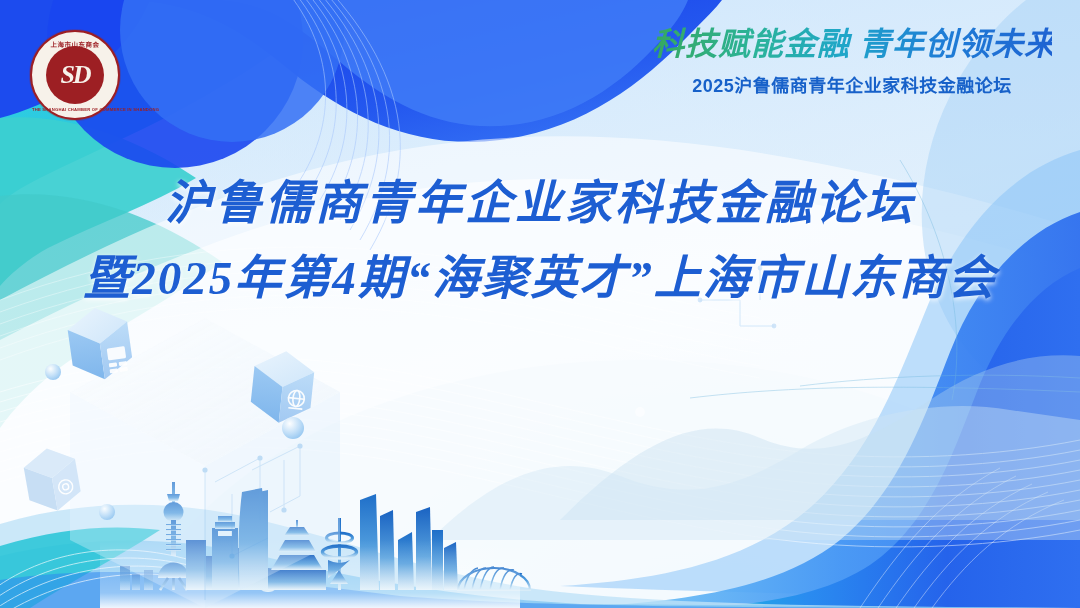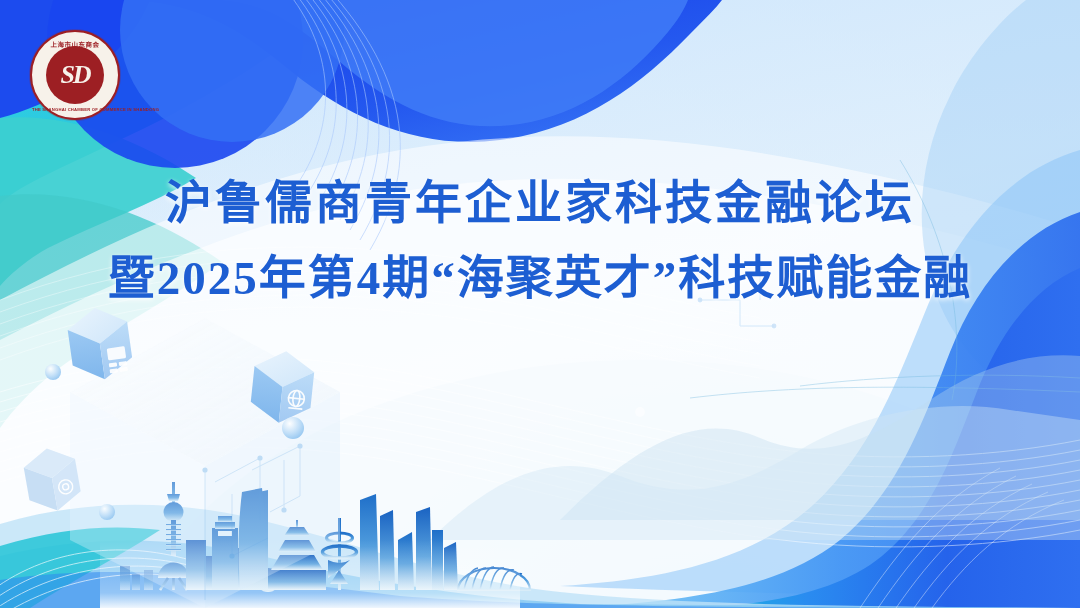--- a/index.html
+++ b/index.html
@@ -69,21 +69,21 @@
   }
   #slogan-sub{
     margin-top:8px;font-size:18px;font-weight:700;color:#1761c9;
     letter-spacing:.5px;white-space:nowrap;
   }
 
   
   #title-block{left:0;right:0;top:178px;text-align:center;}
   .title-line{
     font-family:"Liberation Serif","DejaVu Serif",serif;
-    font-weight:700;
+    font-style:italic;font-weight:700;
     color:#1d5ed2;white-space:nowrap;
     text-shadow:0 2px 5px rgba(255,255,255,.85);
   }
   #title-line-1{font-size:47px;letter-spacing:3px;line-height:1.08;}
   #title-line-2{font-size:47px;letter-spacing:2px;line-height:1.08;margin-top:24px;}
 </style>
 </head>
 <body>
 
 <div id="poster">
@@ -428,19 +428,23 @@
   <div id="logo-row" class="layer-fg">
 
     <div class="seal">
       <div class="seal-arc-top">上海市山东商会</div>
       <div class="seal-inner">SD</div>
       <div class="seal-arc-bot">THE SHANGHAI CHAMBER OF COMMERCE IN SHANDONG</div>
     </div>
 
   </div>
 
+  <div id="slogan-block" class="layer-fg">
+    <div id="slogan-calli">科技赋能金融  青年创领未来</div>
+    <div id="slogan-sub">2025沪鲁儒商青年企业家科技金融论坛</div>
+  </div>
 
   <div id="title-block" class="layer-fg">
     <div id="title-line-1" class="title-line">沪鲁儒商青年企业家科技金融论坛</div>
-    <div id="title-line-2" class="title-line">暨2025年第4期“海聚英才”科技赋能金融</div>
+    <div id="title-line-2" class="title-line">暨2025年第4期“海聚英才”上海市山东商会</div>
   </div>
 
 </div>
 
 </body></html>

